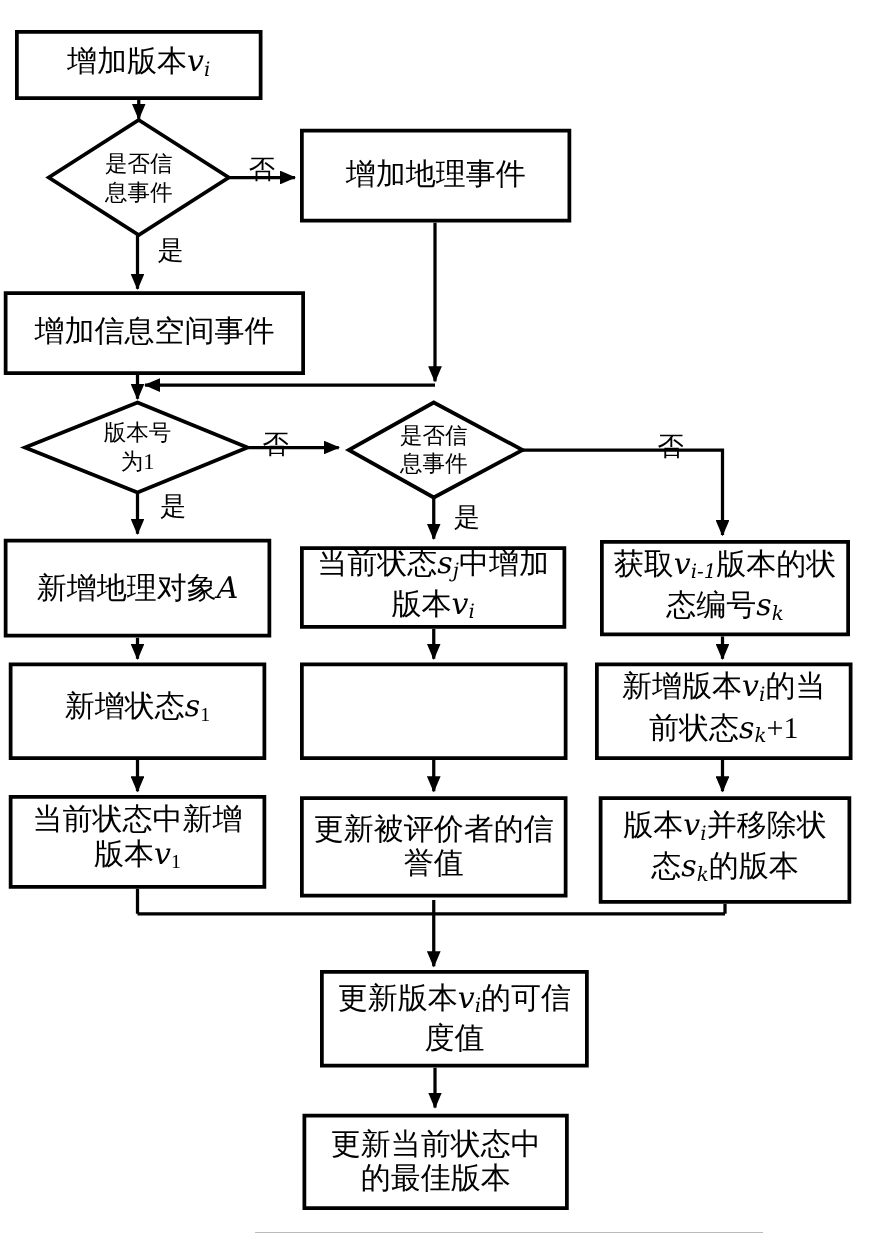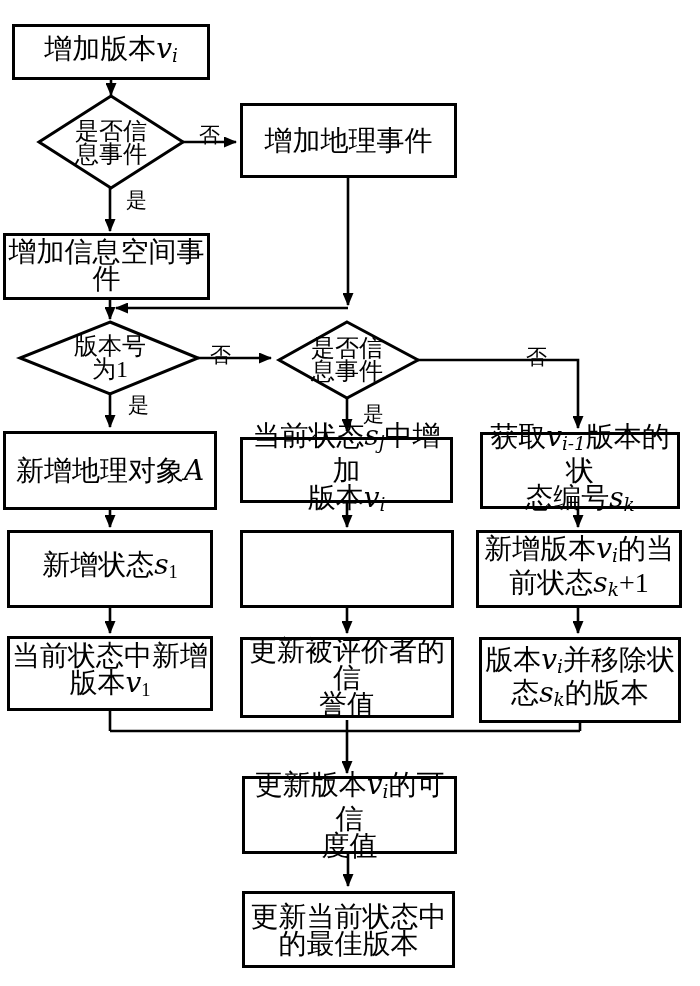--- a/index.html
+++ b/index.html
@@ -16,25 +16,25 @@
     color:#000;
     overflow:hidden;
   }
   #wires{position:absolute;left:0;top:0;width:700px;height:986px;}
   .edge{stroke:var(--line);stroke-width:2.6;fill:none;}
   .dia{fill:var(--boxbg);stroke:var(--line);stroke-width:3;stroke-linejoin:miter;}
   .node{
     position:absolute;box-sizing:border-box;
     border:3px solid var(--line);background:var(--boxbg);
     display:flex;flex-direction:column;justify-content:center;align-items:center;
-    text-align:center;font-size:28px;line-height:27px;
+    text-align:center;font-size:24px;line-height:27px;
   }
   .dtext{
     position:absolute;text-align:center;
-    font-size:24px;line-height:23px;
+    font-size:18px;line-height:23px;
   }
   .elabel{
     position:absolute;font-size:21px;line-height:22px;
   }
   .f-i{font-style:italic;font-family:"DejaVu Serif",serif;}
   .f-si{font-style:italic;font-family:"DejaVu Serif",serif;font-size:0.66em;vertical-align:-0.24em;letter-spacing:0;}
   .f-s{font-size:0.66em;vertical-align:-0.24em;}
 </style>
 </head>
 <body>
@@ -72,21 +72,21 @@
     <polygon class="dia" points="110,322 198,358 110,394 20,358"></polygon>
     <polygon class="dia" points="347,322 418,360 347,398 279,360"></polygon>
   </svg>
 
   <div class="node" style="left:12px;top:24px;width:198px;height:56px;">
       <div><span>增加版本</span><span class="f-i">v</span><span class="f-si">i</span></div>
     </div>
   <div class="node" style="left:240px;top:103px;width:217px;height:75px;text-align:center;">
       <div><span>增加地理事件</span></div>
     </div>
-  <div class="node" style="left:3px;top:233px;width:207px;height:67px;font-family:Liberation Mono, monospace;">
+  <div class="node" style="left:3px;top:233px;width:241px;height:67px;">
       <div><span>增加信息空间事件</span></div>
     </div>
 
   <div class="node" style="left:3px;top:431px;width:214px;height:79px;">
       <div><span>新增地理对象</span><span class="f-i">A</span></div>
     </div>
   <div class="node" style="left:7px;top:530px;width:206px;height:78px;">
       <div><span>新增状态</span><span class="f-i">s</span><span class="f-s">1</span></div>
     </div>
   <div class="node" style="left:7px;top:636px;width:206px;height:75px;">
@@ -111,21 +111,21 @@
     </div>
   <div class="node" style="left:476px;top:530px;width:206px;height:78px;">
       <div><span>新增版本</span><span class="f-i">v</span><span class="f-si">i</span><span>的当</span></div>
       <div><span>前状态</span><span class="f-i">s</span><span class="f-si">k</span><span>+1</span></div>
     </div>
   <div class="node" style="left:479px;top:637px;width:202px;height:86px;line-height:26px;">
       <div><span>版本</span><span class="f-i">v</span><span class="f-si">i</span><span>并移除状</span></div>
       <div><span>态</span><span class="f-i">s</span><span class="f-si">k</span><span>的版本</span></div>
     </div>
 
-  <div class="node" style="left:242px;top:776px;width:215px;height:78px;">
+  <div class="node" style="left:256px;top:776px;width:215px;height:78px;">
       <div><span>更新版本</span><span class="f-i">v</span><span class="f-si">i</span><span>的可信</span></div>
       <div><span>度值</span></div>
     </div>
   <div class="node" style="left:242px;top:891px;width:213px;height:77px;">
       <div><span>更新当前状态中</span></div>
       <div><span>的最佳版本</span></div>
     </div>
 
   <div class="dtext" style="left:51px;top:120px;width:120px;">
       <div><span>是否信</span></div>

